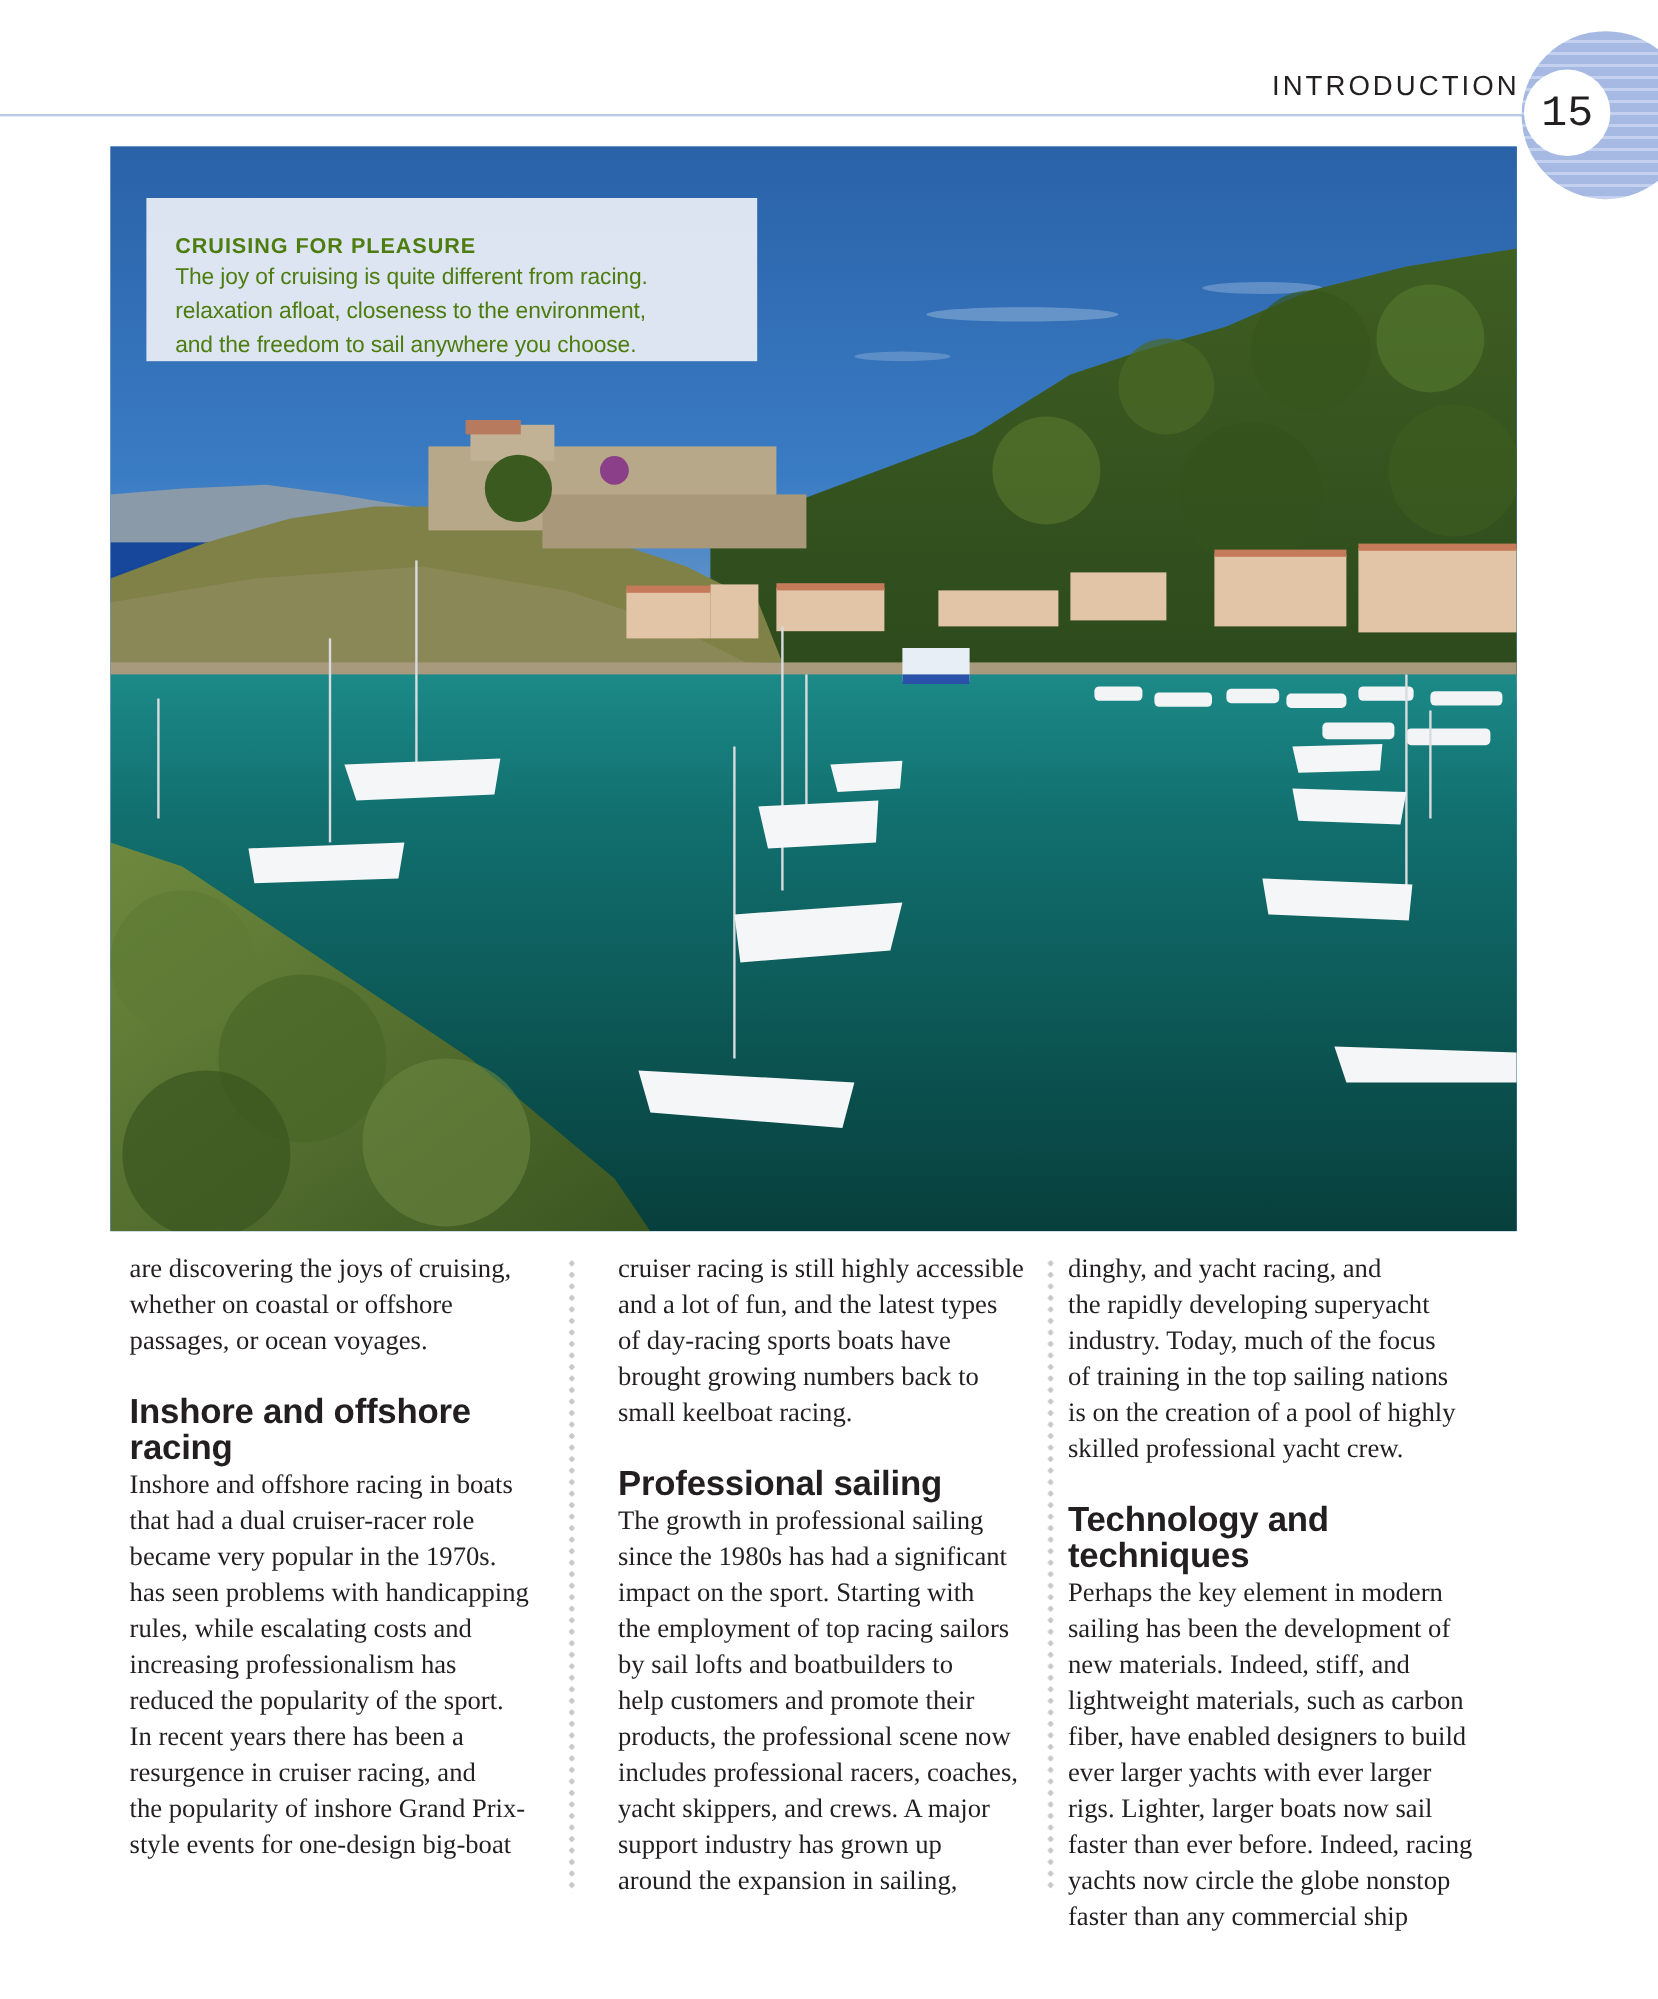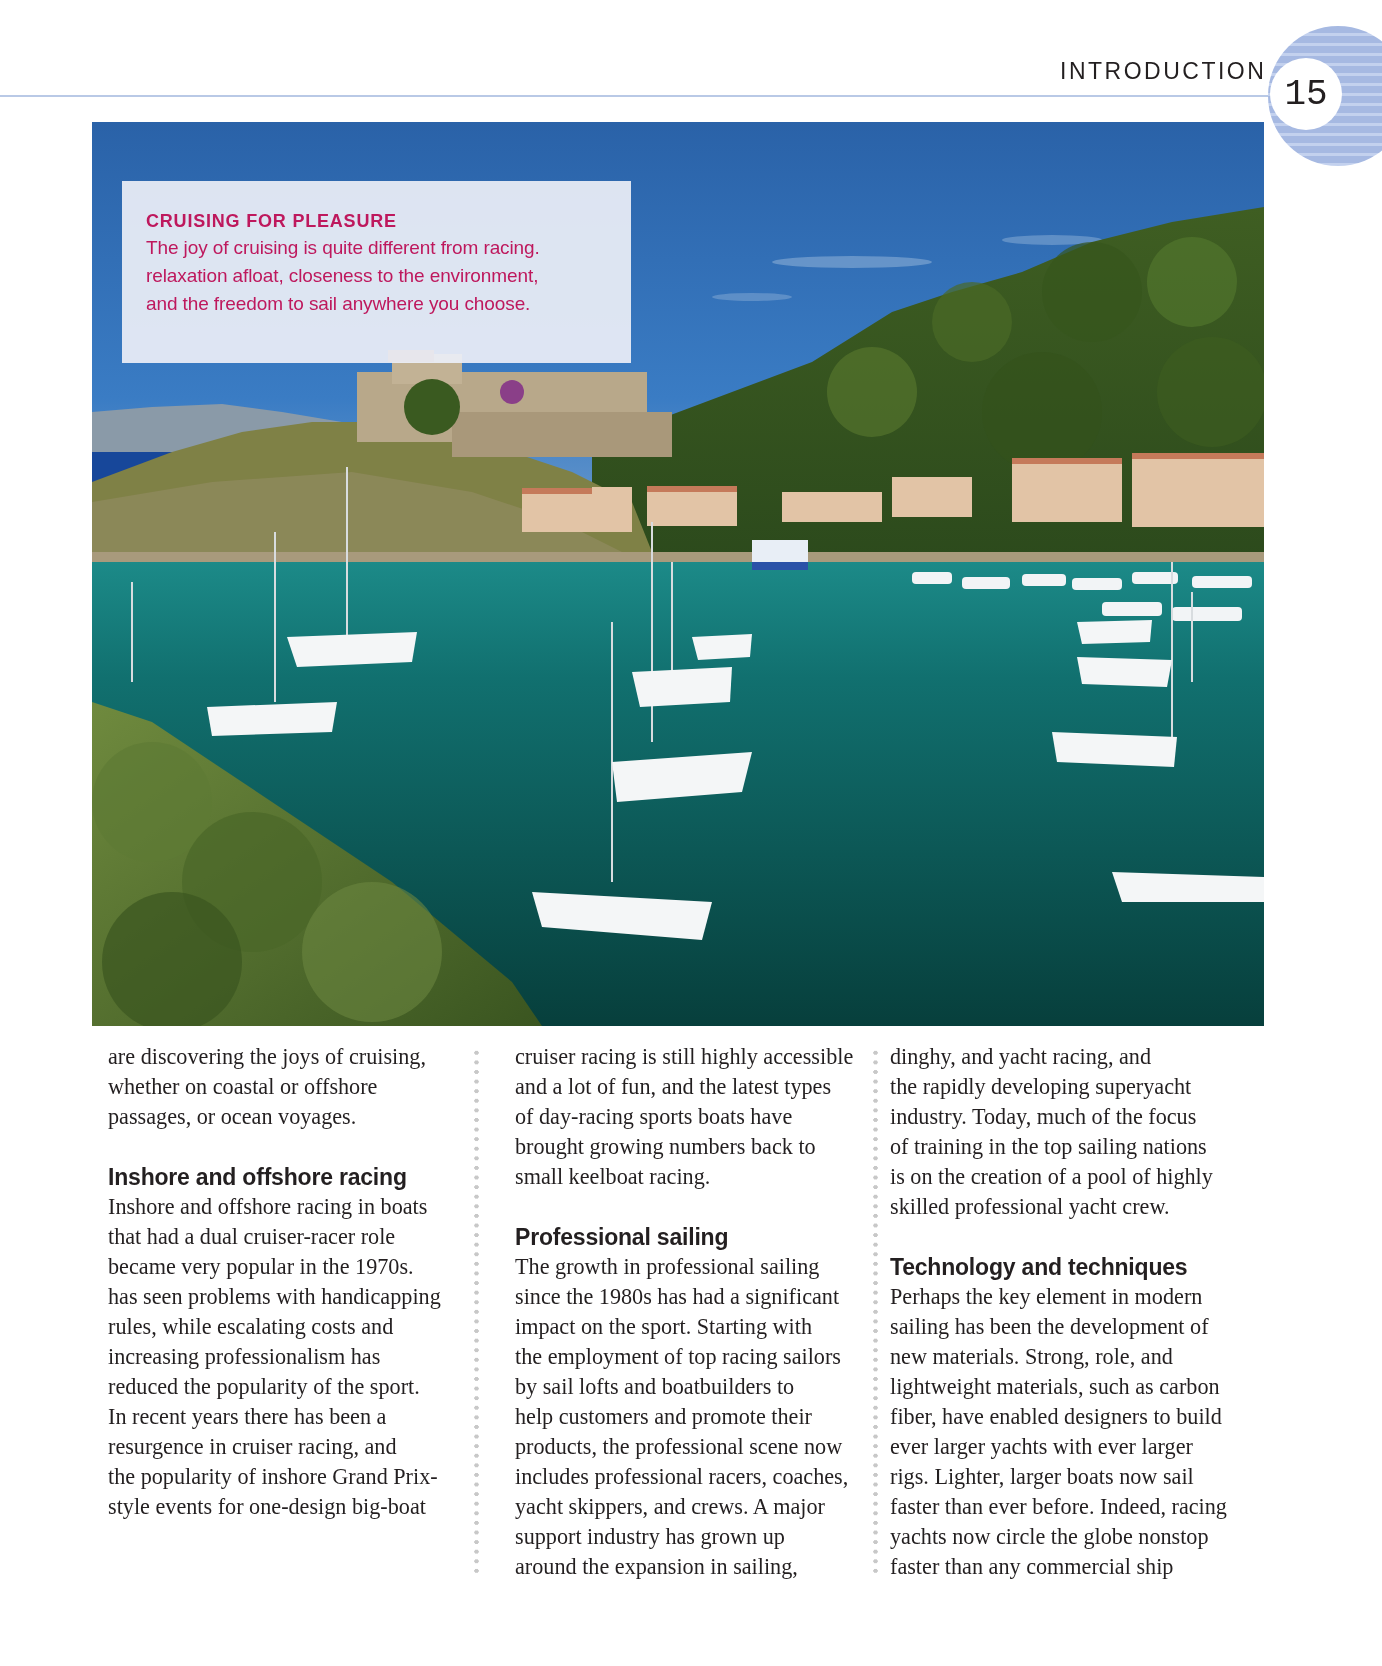--- a/index.html
+++ b/index.html
@@ -30,43 +30,42 @@
     }
 
     .photo {
       position: absolute; left: 92px; top: 122px; width: 1172px; height: 904px;
       overflow: hidden;
       background: #1f5fa2;
     }
     .photo svg { display: block; }
 
     .caption-box {
-      position: absolute; left: 122px; top: 165px; width: 509px; height: 182px;
+      position: absolute; left: 122px; top: 165px; width: 509px; height: 136px;
       background: rgba(235, 238, 246, 0.93);
       padding: 27px 24px 0 24px;
       font-family: "Liberation Sans", "DejaVu Sans", sans-serif;
-      color: #be185d;
-      margin-top: 16px;
+      color: #4d7c0f;
     }
     .caption-title {
       font-size: 18px; font-weight: bold; letter-spacing: 0.8px; line-height: 26px;
     }
     .caption-text {
       font-size: 19px; line-height: 28px; letter-spacing: -0.1px;
     }
 
     .col {
       position: absolute; top: 1042px; width: 372px;
       font-size: 22.2px; line-height: 30px; color: #231f20;
     }
     .col p { margin: 0; }
     .col .gap { height: 30px; }
     .col h3 {
       font-family: "Liberation Sans", "DejaVu Sans", sans-serif;
-      font-size: 23px; font-weight: bold; line-height: 30px; color: #231f20;
+      font-size: 29px; font-weight: bold; line-height: 30px; color: #231f20;
       letter-spacing: -0.2px;
     }
     .col1 { left: 92px; margin-left: 16px; }
     .col2 { left: 491px; margin-left: 24px; }
     .col3 { left: 890px; }
     .line { display: block; white-space: nowrap; }
 
     .divider {
       position: absolute; top: 1048px; width: 5px; height: 530px;
       background-image: radial-gradient(circle, #c8c8c8 2px, transparent 2.4px);
@@ -267,21 +266,21 @@
     <span class="line">industry. Today, much of the focus</span>
     <span class="line">of training in the top sailing nations</span>
     <span class="line">is on the creation of a pool of highly</span>
     <span class="line">skilled professional yacht crew.</span>
   </p>
   <div class="gap"></div>
   <h3>Technology and techniques</h3>
   <p>
     <span class="line">Perhaps the key element in modern</span>
     <span class="line">sailing has been the development of</span>
-    <span class="line">new materials. Strong, role, and</span>
+    <span class="line">new materials. Indeed, stiff, and</span>
     <span class="line">lightweight materials, such as carbon</span>
     <span class="line">fiber, have enabled designers to build</span>
     <span class="line">ever larger yachts with ever larger</span>
     <span class="line">rigs. Lighter, larger boats now sail</span>
     <span class="line">faster than ever before. Indeed, racing</span>
     <span class="line">yachts now circle the globe nonstop</span>
     <span class="line">faster than any commercial ship</span>
   </p>
 </div>
 

